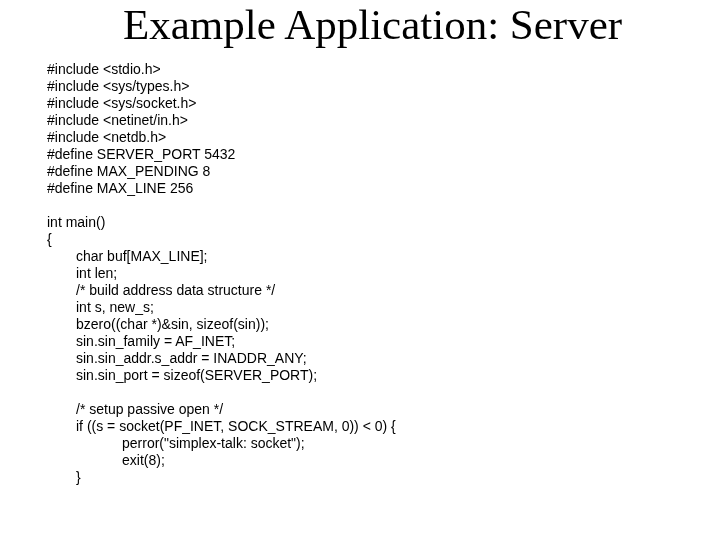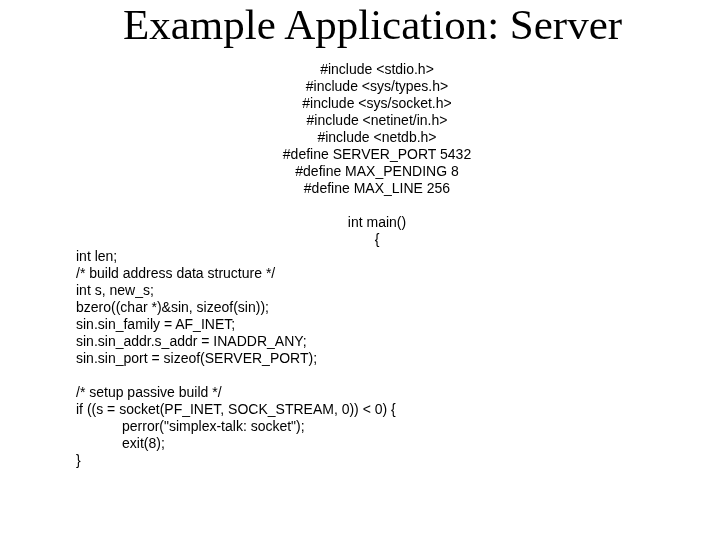--- a/index.html
+++ b/index.html
@@ -45,48 +45,49 @@
     width: 660px;
     font-family: "Liberation Sans", "DejaVu Sans", sans-serif;
     font-size: 14px;
     color: #000000;
   }
   .code-line {
     height: 17px;
     line-height: 17px;
     white-space: pre;
   }
-  .indent-0 { padding-left: 0; text-align: center; }
+  .indent-0 { padding-left: 0; }
   .indent-1 { padding-left: 29px; }
   .indent-2 { padding-left: 75px; }
 </style>
 </head>
 <body>
 
 <div class="slide">
   <h1 class="title">Example Application: Server</h1>
   <div class="code">
       <div class="code-line indent-0">#include &lt;stdio.h&gt;</div>
       <div class="code-line indent-0">#include &lt;sys/types.h&gt;</div>
       <div class="code-line indent-0">#include &lt;sys/socket.h&gt;</div>
       <div class="code-line indent-0">#include &lt;netinet/in.h&gt;</div>
       <div class="code-line indent-0">#include &lt;netdb.h&gt;</div>
       <div class="code-line indent-0">#define SERVER_PORT 5432</div>
       <div class="code-line indent-0">#define MAX_PENDING 8</div>
       <div class="code-line indent-0">#define MAX_LINE 256</div>
       <div class="code-line indent-0"></div>
       <div class="code-line indent-0">int main()</div>
       <div class="code-line indent-0">{</div>
+      <div class="code-line indent-1">char buf[MAX_LINE];</div>
       <div class="code-line indent-1">int len;</div>
       <div class="code-line indent-1">/* build address data structure */</div>
       <div class="code-line indent-1">int s, new_s;</div>
       <div class="code-line indent-1">bzero((char *)&amp;sin, sizeof(sin));</div>
       <div class="code-line indent-1">sin.sin_family = AF_INET;</div>
       <div class="code-line indent-1">sin.sin_addr.s_addr = INADDR_ANY;</div>
       <div class="code-line indent-1">sin.sin_port = sizeof(SERVER_PORT);</div>
       <div class="code-line indent-0"></div>
-      <div class="code-line indent-1">/* setup passive build */</div>
+      <div class="code-line indent-1">/* setup passive open */</div>
       <div class="code-line indent-1">if ((s = socket(PF_INET, SOCK_STREAM, 0)) &lt; 0) {</div>
       <div class="code-line indent-2">perror("simplex-talk: socket");</div>
       <div class="code-line indent-2">exit(8);</div>
       <div class="code-line indent-1">}</div>
     </div>
 </div>
 
 </body></html>

